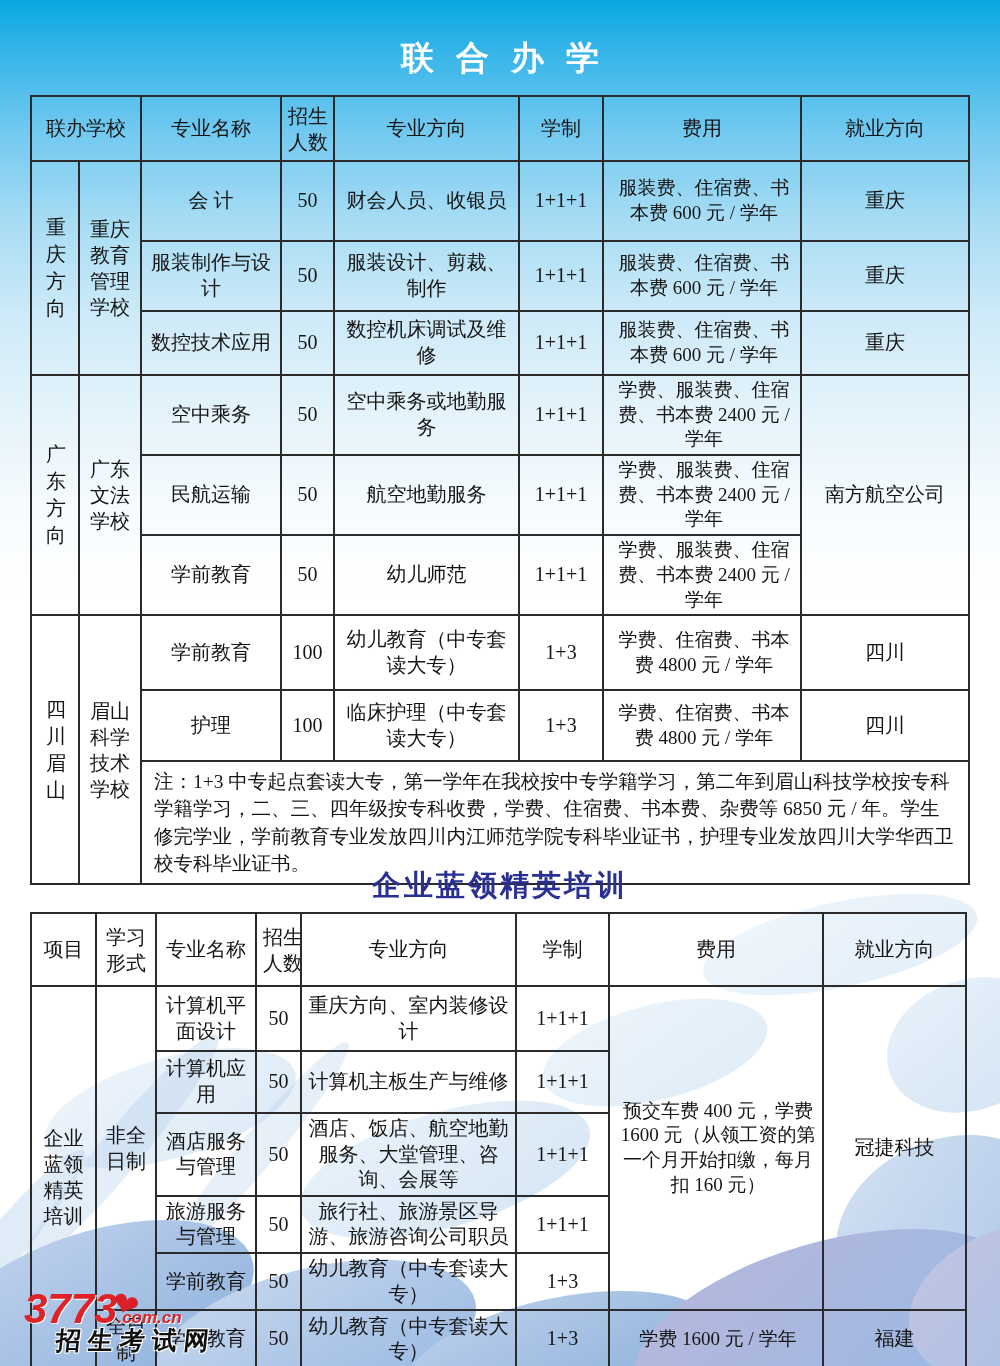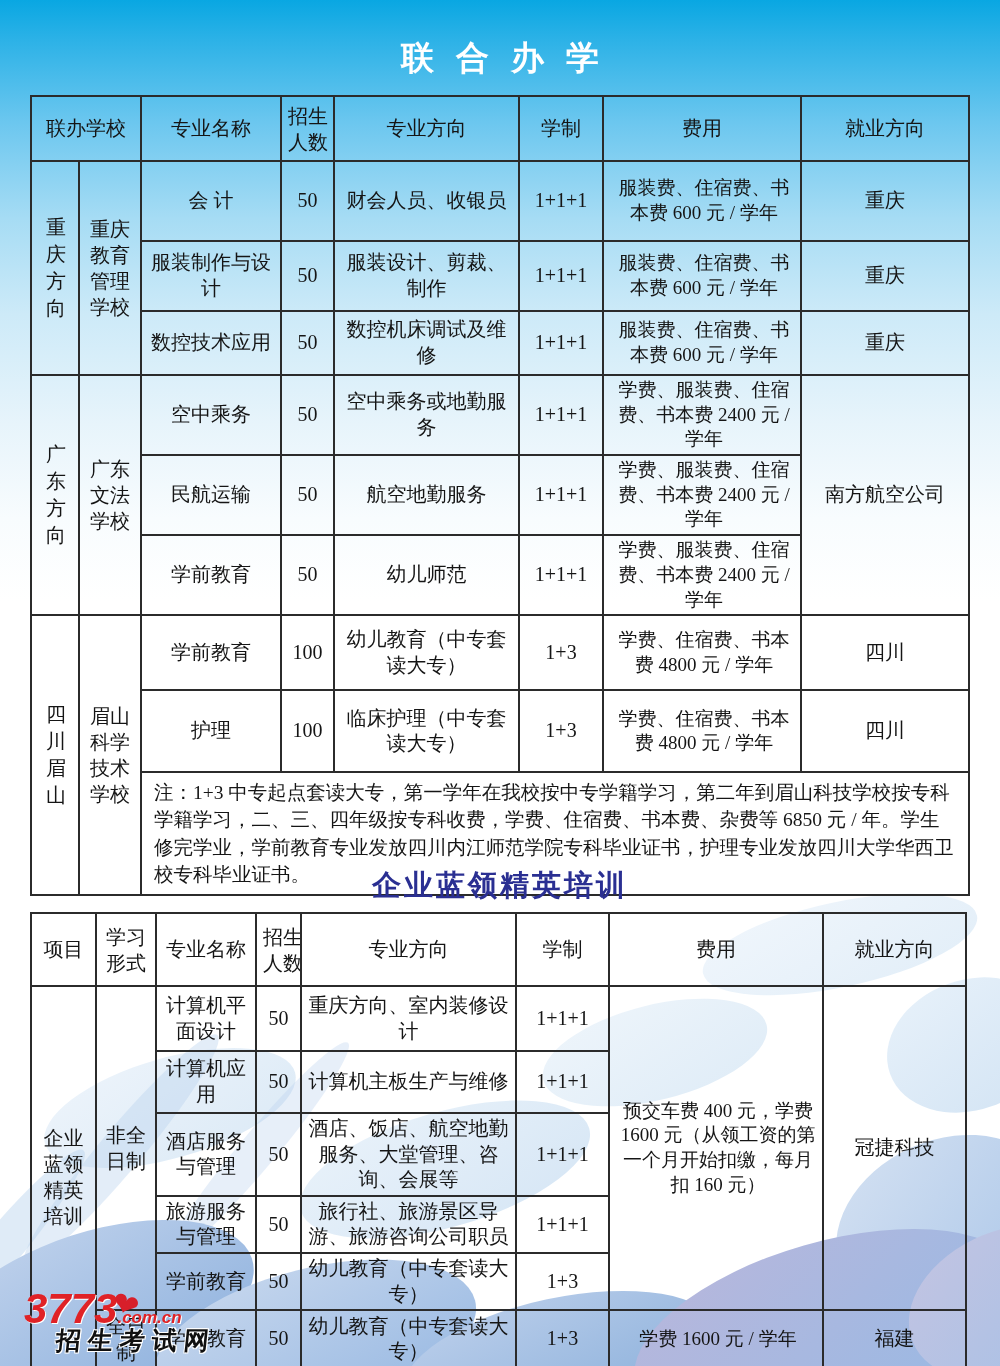--- a/index.html
+++ b/index.html
@@ -169,21 +169,21 @@
     <td rowspan="3">
           <div class="vblock2">眉山科学技术学校</div>
         </td>
     <td>学前教育</td>
     <td>100</td>
     <td>幼儿教育（中专套读大专）</td>
     <td>1+3</td>
     <td class="fee">学费、住宿费、书本费 4800 元 / 学年</td>
     <td>四川</td>
   </tr>
-  <tr style="height:82px">
+  <tr style="height:71px">
     <td>护理</td>
     <td>100</td>
     <td>临床护理（中专套读大专）</td>
     <td>1+3</td>
     <td class="fee">学费、住宿费、书本费 4800 元 / 学年</td>
     <td>四川</td>
   </tr>
   <tr style="height:117px">
     <td colspan="6" class="note-cell">注：1+3 中专起点套读大专，第一学年在我校按中专学籍学习，第二年到眉山科技学校按专科学籍学习，二、三、四年级按专科收费，学费、住宿费、书本费、杂费等 6850 元 / 年。学生修完学业，学前教育专业发放四川内江师范学院专科毕业证书，护理专业发放四川大学华西卫校专科毕业证书。</td>
   </tr>

